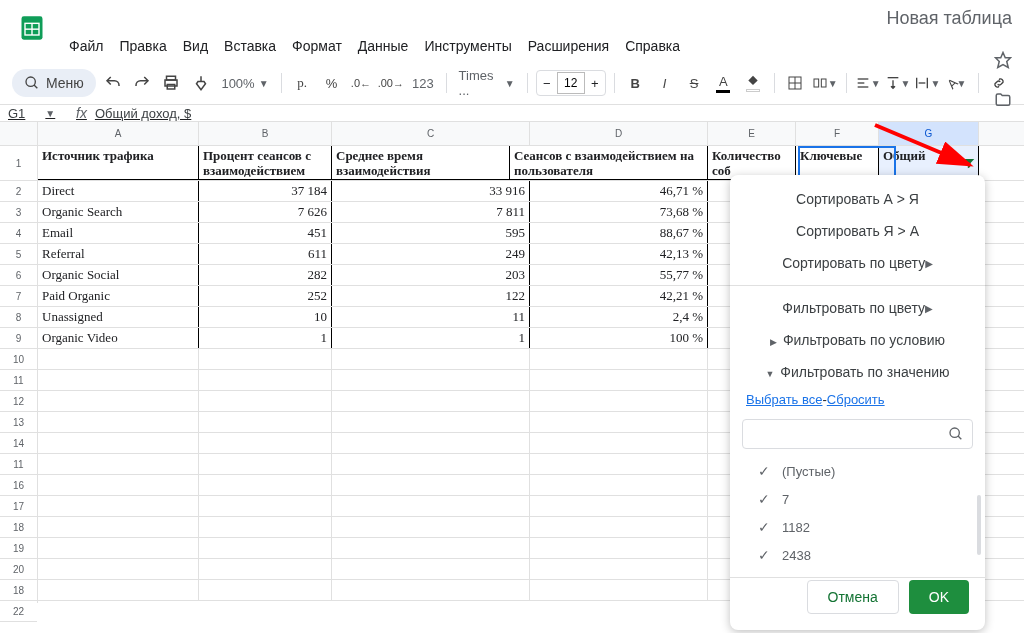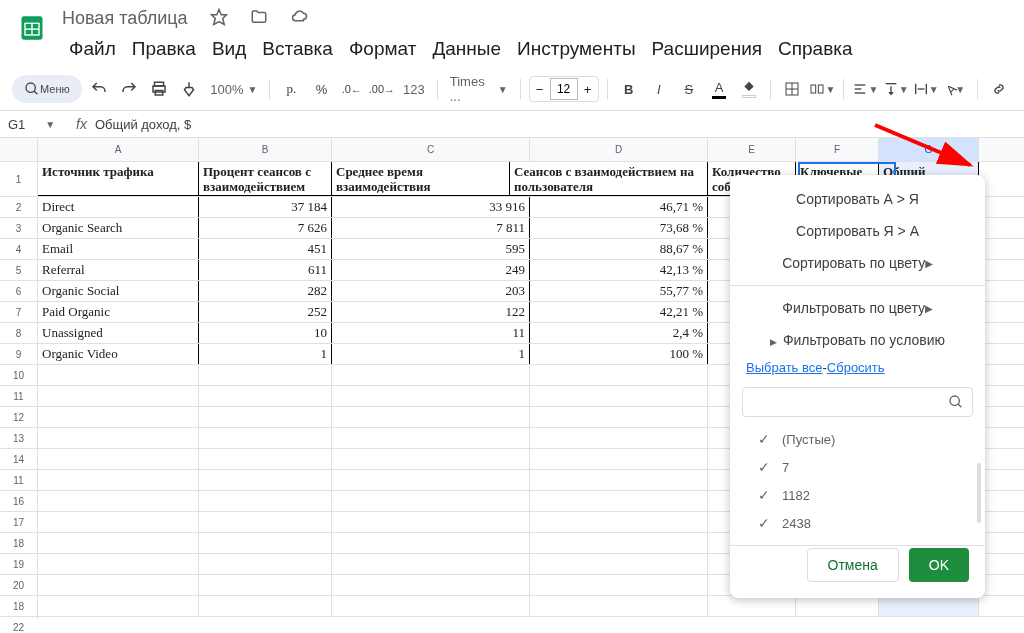--- a/index.html
+++ b/index.html
@@ -3,40 +3,40 @@
 <meta charset="utf-8">
 <style>
 * { box-sizing: border-box; margin: 0; padding: 0; }
 body { font-family: Arial, sans-serif; font-size: 13px; color: #202124; background: #fff; width: 1024px; height: 633px; overflow: hidden; position: relative; }
 
 
 .header { display: flex; align-items: flex-start; padding: 8px 12px 0; gap: 10px; }
 .logo { width: 40px; height: 40px; display: flex; align-items: center; justify-content: center; }
 .logo svg { width: 28px; height: 28px; }
 .title-area { flex: 1; }
-.title-row { display: flex; align-items: flex-start; gap: 22px; height: 24px; }
+.title-row { display: flex; align-items: flex-end; gap: 22px; height: 24px; flex-direction: column; }
 .doc-title { font-size: 18px; color: #5f6368; }
 .title-icon { width: 18px; height: 18px; color: #5f6368; display: flex; align-items: center; justify-content: center; }
 .menubar { display: flex; gap: 2px; margin-top: 2px; }
-.menubar-item { padding: 4px 7px; font-size: 19px; color: #202124; cursor: pointer; border-radius: 4px; }
+.menubar-item { padding: 4px 7px; font-size: 14px; color: #202124; cursor: pointer; border-radius: 4px; }
 
 
 .toolbar { display: flex; align-items: center; padding: 6px 12px; gap: 4px; margin-top: 4px; }
-.menu-pill { display: flex; align-items: center; background: #e9eef6; border-radius: 20px; padding: 6px 12px; font-size: 11px; color: #444; }
+.menu-pill { display: flex; align-items: center; gap: 6px; background: #e9eef6; border-radius: 20px; padding: 6px 12px; font-size: 14px; color: #444; }
 .tb-btn { width: 28px; height: 28px; display: flex; align-items: center; justify-content: center; color: #444; cursor: pointer; border-radius: 4px; }
 .tb-sep { width: 1px; height: 20px; background: #dadce0; margin: 0 4px; }
 .tb-text { font-size: 13px; color: #5f6368; padding: 0 4px; display: flex; align-items: center; gap: 4px; }
 .font-size-box { display: flex; align-items: center; border: 1px solid #dadce0; border-radius: 4px; }
 .fs-btn { width: 20px; height: 24px; display: flex; align-items: center; justify-content: center; cursor: pointer; }
 .fs-input { width: 28px; height: 22px; border: 1px solid #bbb; text-align: center; font-size: 12px; }
 .color-bar { height: 3px; width: 14px; margin-top: 1px; }
 .tb-stack { display: flex; flex-direction: column; align-items: center; }
 
 
-.formula-bar { display: flex; align-items: center; border-top: 1px solid #e0e0e0; border-bottom: 1px solid #e0e0e0; height: 28px; padding: 0 8px; gap: 8px; }
+.formula-bar { display: flex; align-items: center; border-top: 1px solid #e0e0e0; border-bottom: 1px solid #e0e0e0; height: 18px; padding: 0 8px; gap: 8px; text-decoration: underline; }
 .cell-ref { width: 60px; font-size: 13px; color: #3c4043; display: flex; align-items: center; gap: 20px; }
 .fx { font-style: italic; color: #5f6368; font-size: 14px; }
 .formula-text { font-size: 13px; color: #3c4043; }
 
 
 .grid-area { display: flex; height: calc(100% - 152px); }
 .row-headers { width: 38px; background: #fff; border-right: 1px solid #e0e0e0; }
 .corner { height: 24px; border-bottom: 1px solid #e0e0e0; background: #f8f9fa; }
 .row-num { height: 21px; font-size: 10px; color: #5f6368; display: flex; align-items: center; justify-content: center; border-bottom: 1px solid #e0e0e0; }
 .row-num.tall { height: 35px; }
@@ -511,20 +511,23 @@
       <span class="chev">▶</span>
     </div>
   <div class="fp-sep"></div>
   <div class="fp-item">
       <span>Фильтровать по цвету</span>
       <span class="chev">▶</span>
     </div>
   <div class="fp-item">
       <span><span class="tri">▶</span><span>Фильтровать по условию</span></span>
     </div>
+  <div class="fp-item">
+      <span><span class="tri">▼</span><span>Фильтровать по значению</span></span>
+    </div>
   <div class="fp-links">
     <a>Выбрать все</a><span>-</span><a>Сбросить</a>
   </div>
   <div class="fp-search">
     <span></span>
     <svg width="16" height="16" viewBox="0 0 24 24" fill="none" stroke="#5f6368" stroke-width="2">
         <circle cx="10" cy="10" r="7"></circle>
         <line x1="20" y1="20" x2="15" y2="15"></line>
       </svg>
   </div>

